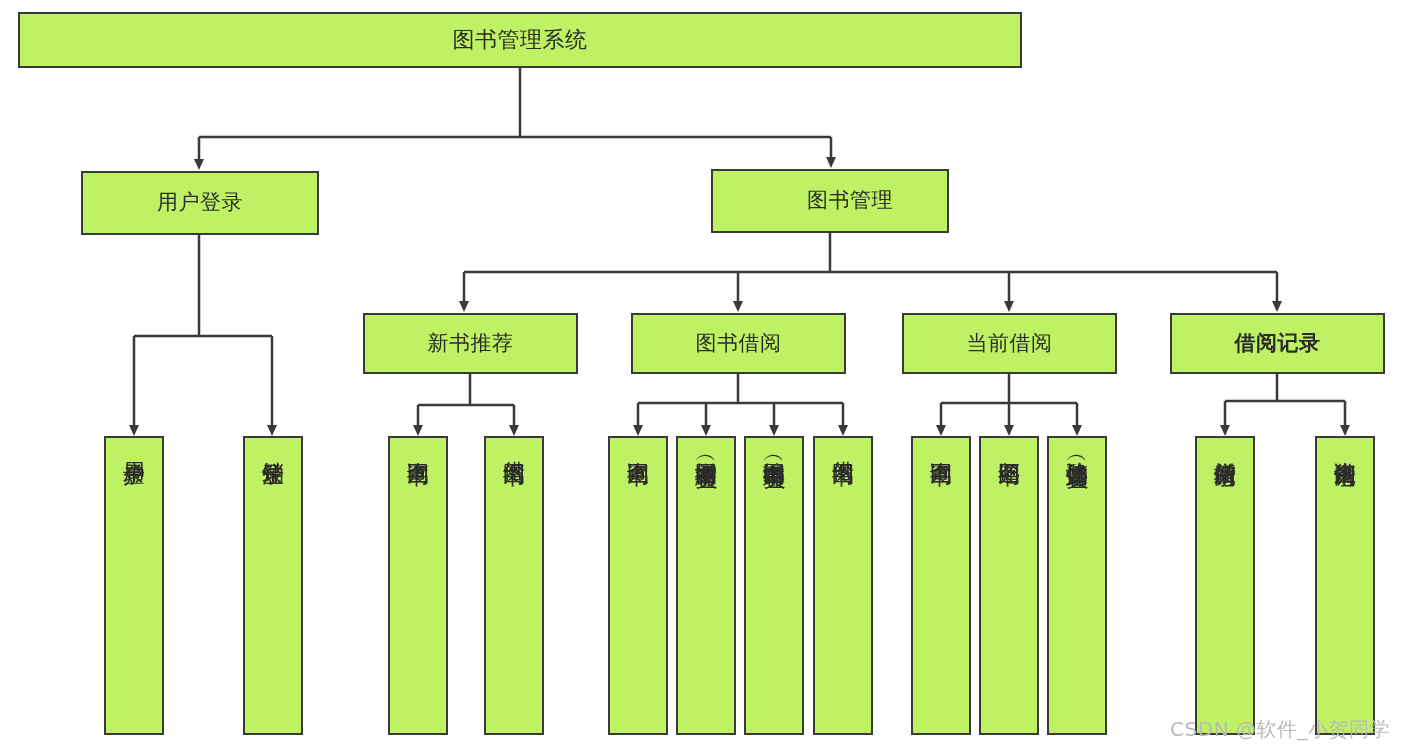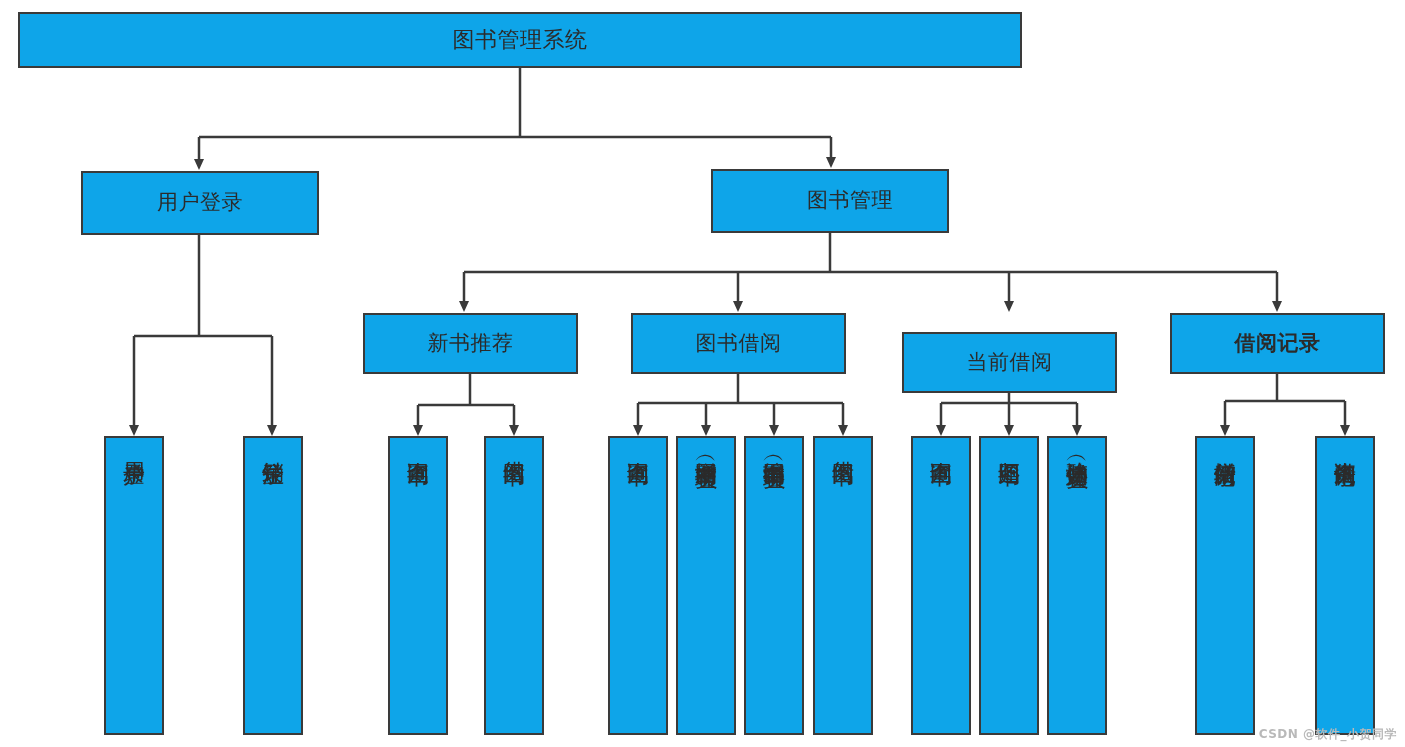--- a/index.html
+++ b/index.html
@@ -18,21 +18,21 @@
   }
   #edges {
     position: absolute;
     left: 0; top: 0;
     width: 1405px; height: 747px;
     pointer-events: none;
   }
   .node {
     position: absolute;
     border: 2.5px solid #3a3a3a;
-    background: #0ea5e9;
+    background: #bef264;
     display: flex;
     align-items: center;
     justify-content: center;
     color: #2b2b2b;
     text-align: center;
   }
   .node.h {
     font-size: 21px;
     line-height: 1.1;
     letter-spacing: 0.5px;
@@ -50,27 +50,26 @@
     align-items: center;
     white-space: normal;
   }
   .node.v > span {
     writing-mode: vertical-rl;
     text-orientation: upright;
     display: block;
   }
   #watermark {
     position: absolute;
-    right: 8px;
+    right: 15px;
     bottom: 4px;
-    font-size: 12px;
+    font-size: 20px;
     color: #b9b9b9;
     letter-spacing: 0.5px;
     white-space: nowrap;
-    font-weight: bold;
   }
 </style>
 </head>
 <body>
 
 <div id="canvas">
 
   <svg id="edges" viewBox="0 0 1405 747" xmlns="http://www.w3.org/2000/svg">
     <defs>
       <marker id="ah" markerWidth="12" markerHeight="12" refX="1" refY="5" orient="auto" markerUnits="userSpaceOnUse">
@@ -132,21 +131,21 @@
   <div class="node h" style="left:711px; top:169px; width:238px; height:64px;padding-left:40px;">
     <span>图书管理</span>
   </div>
 
   <div class="node h" style="left:363px; top:313px; width:215px; height:61px;">
     <span>新书推荐</span>
   </div>
   <div class="node h" style="left:631px; top:313px; width:215px; height:61px;">
     <span>图书借阅</span>
   </div>
-  <div class="node h" style="left:902px; top:313px; width:215px; height:61px;margin-top:19px;">
+  <div class="node h" style="left:902px; top:313px; width:215px; height:61px;">
     <span>当前借阅</span>
   </div>
   <div class="node h" style="left:1170px; top:313px; width:215px; height:61px;font-weight:bold;">
     <span>借阅记录</span>
   </div>
 
   <div class="node v" style="left:104px; top:436px; width:60px; height:299px;">
     <span>用户登录</span>
   </div>
   <div class="node v" style="left:243px; top:436px; width:60px; height:299px;">

